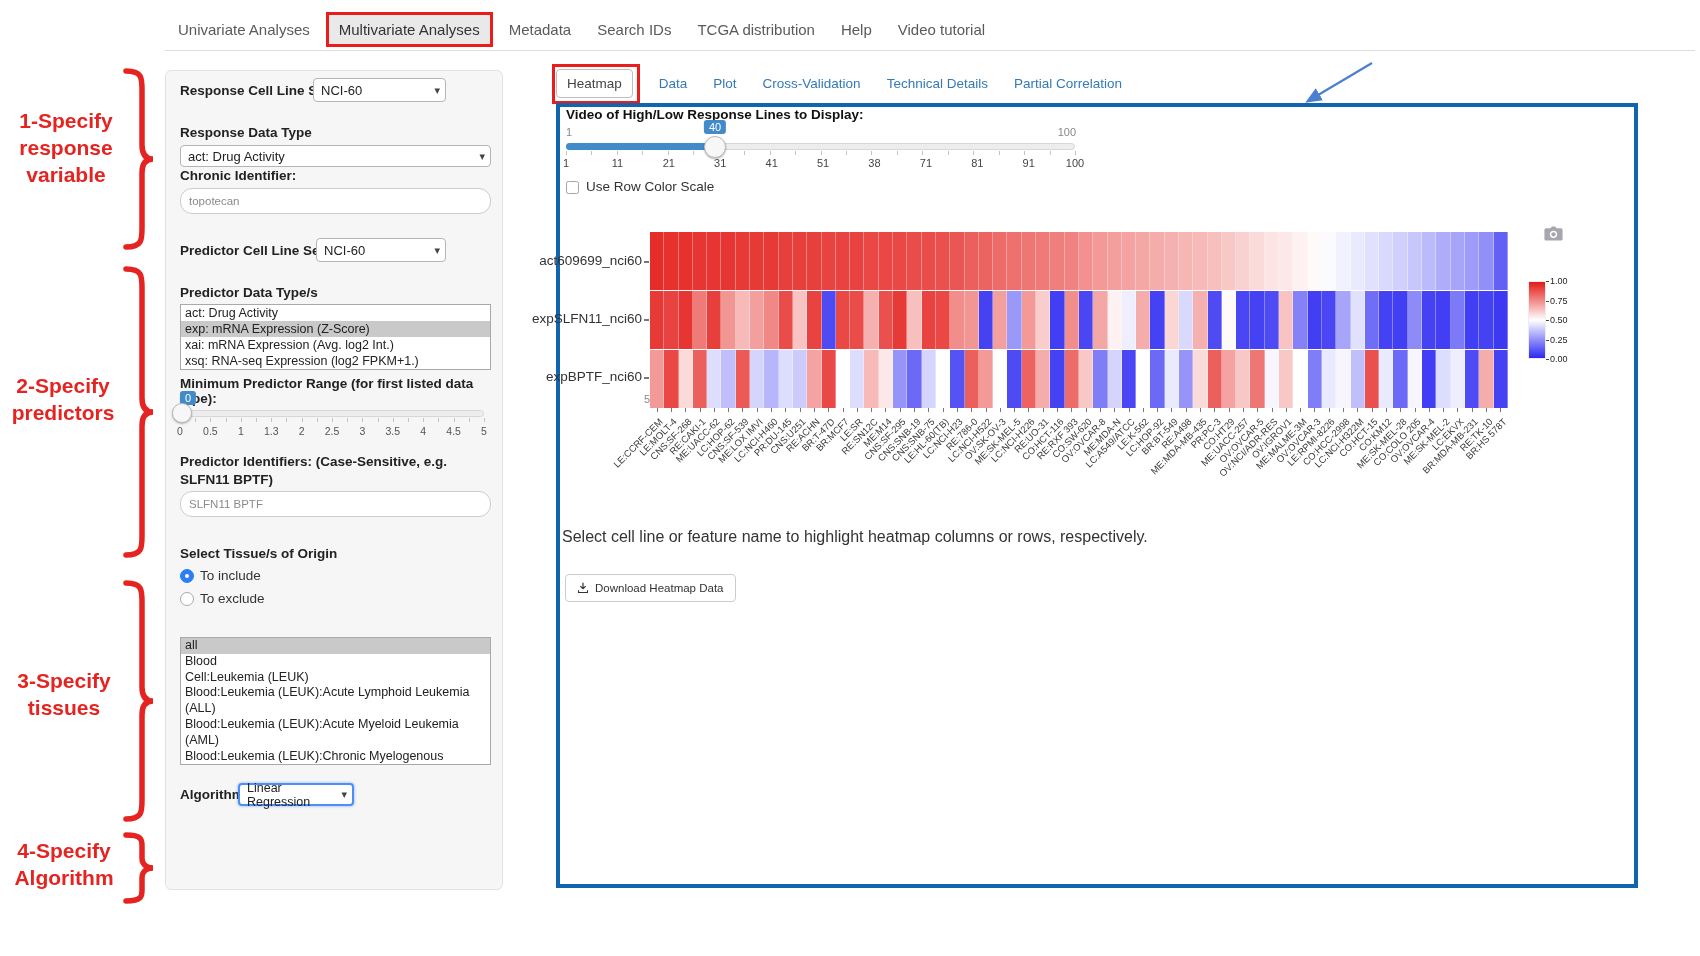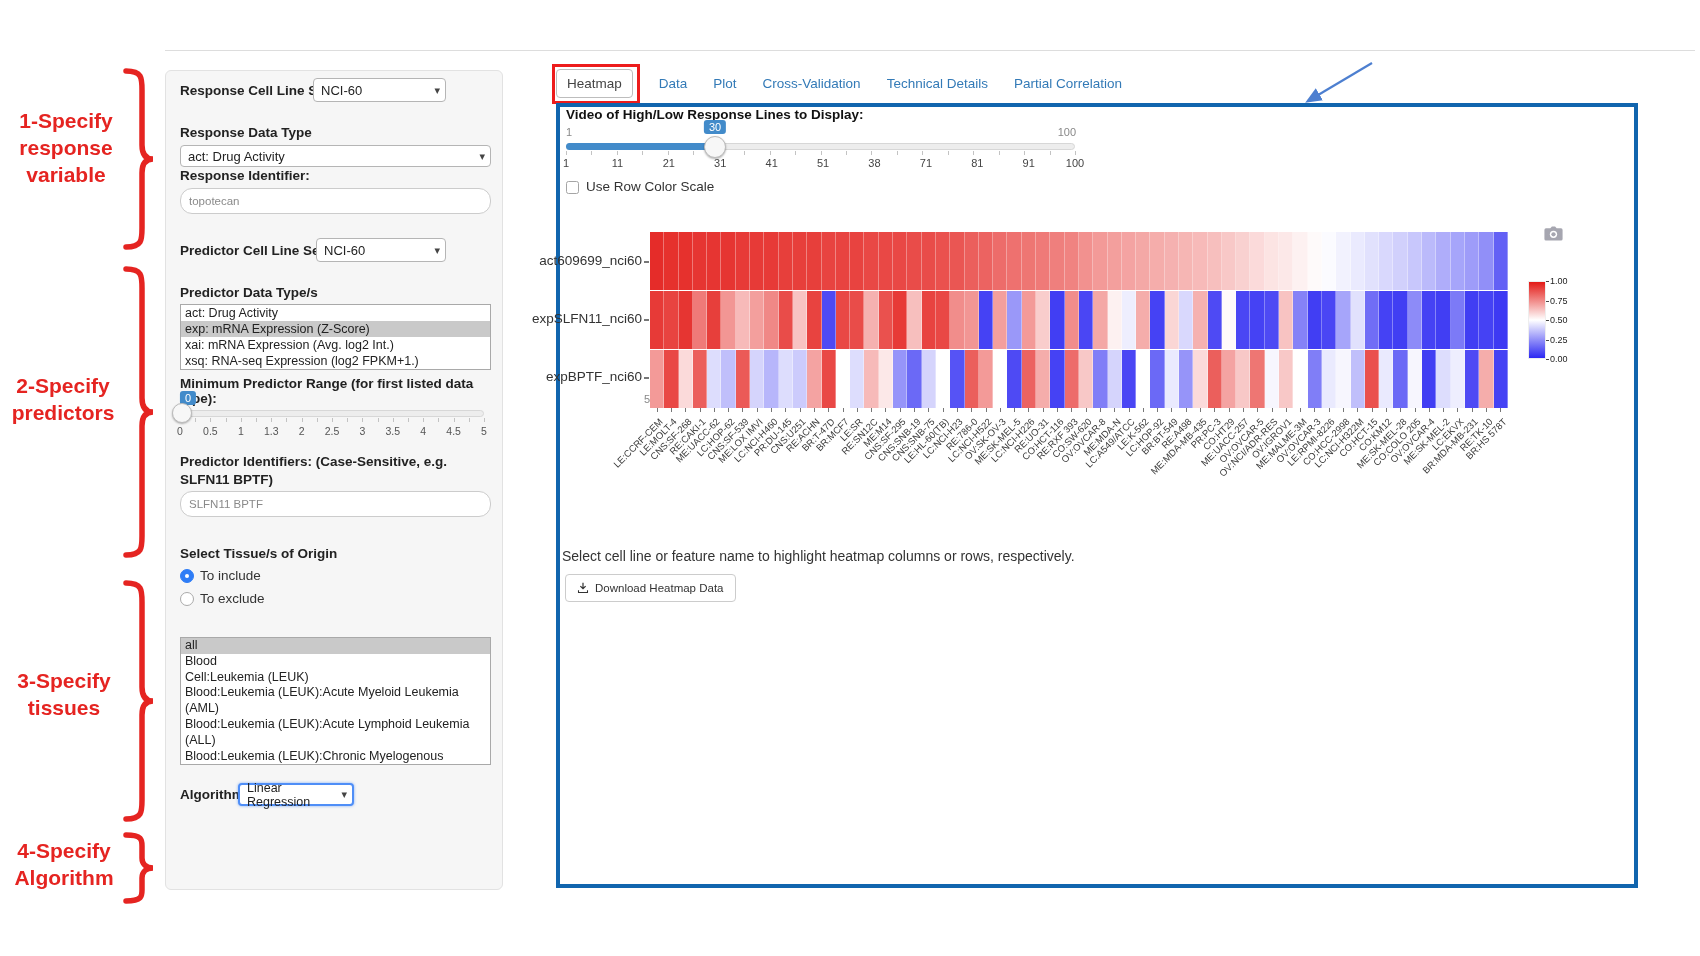--- a/index.html
+++ b/index.html
@@ -65,31 +65,40 @@
   .hm-cell { width:14.3px; height:58px; box-shadow:inset -1px 0 0 rgba(255,255,255,.35); cursor:pointer; }
   .hm-rowlabel { position:absolute; left:516px; width:126px; text-align:right; font-size:13.5px; color:#333; cursor:pointer; }
   .hm-rowtick { position:absolute; left:644px; width:5px; height:1.5px; background:#777; }
   .xlabels { position:absolute; left:650px; top:409px; width:860px; height:110px; }
   .xlab { position:absolute; width:110px; text-align:right; font-size:9.5px; color:#3a3a3a; transform:rotate(-45deg); transform-origin:100% 0; white-space:nowrap; cursor:pointer; }
   .xtick { position:absolute; width:1px; height:4px; background:#777; top:-1px; }
   .colorbar { position:absolute; left:1528px; top:281px; width:18px; height:78px; background:linear-gradient(180deg, rgb(227,26,22), rgb(255,255,255) 50%, rgb(44,40,242)); border:1px solid #eee; }
   .cb-lab { position:absolute; left:22px; font-size:9px; color:#222; transform:translateY(-50%); }
   .cb-dash { position:absolute; left:18px; width:3px; height:1px; background:#444; }
 
-  .hint { position:absolute; left:562px; top:528px; font-size:14px; color:#333;margin-top:20px; }
+  .hint { position:absolute; left:562px; top:528px; font-size:16px; color:#333; }
   .dl-btn { position:absolute; left:565px; top:574px; height:28px; display:flex; align-items:center; gap:6px; padding:0 11px; background:#fff; border:1px solid #ccc; border-radius:4px; font-size:11.5px; color:#333; cursor:pointer; }
 
   .checkbox { position:absolute; width:13px; height:13px; border:1px solid #a5a5a5; border-radius:2.5px; background:#fff; cursor:pointer; }
   .camera { position:absolute; left:1544px; top:226px; cursor:pointer; }
 </style>
 </head>
 <body>
 
 <div class="page">
 
+  <div class="topnav">
+      <div class="nav-item">Univariate Analyses</div>
+      <div class="nav-item active">Multivariate Analyses</div>
+      <div class="nav-item">Metadata</div>
+      <div class="nav-item">Search IDs</div>
+      <div class="nav-item">TCGA distribution</div>
+      <div class="nav-item">Help</div>
+      <div class="nav-item">Video tutorial</div>
+    </div>
   <div class="nav-underline"></div>
 
   <svg class="abs" style="left:1298px;top:58px" width="80" height="50">
     <defs>
         <marker id="ah" markerWidth="9" markerHeight="8" refX="6" refY="3.2" orient="auto">
           <path d="M0,0 L7.5,3.2 L0,6.4 Z" fill="#4d7fd0"></path>
         </marker>
       </defs>
     <line x1="74" y1="5" x2="10" y2="43" stroke="#4d7fd0" stroke-width="2.2" marker-end="url(#ah)"></line>
   </svg>
@@ -122,21 +131,21 @@
       <span>NCI-60</span>
         <span class="chev">▾</span>
     </div>
 
     <div class="flabel" style="left:14px;top:54px">Response Data Type</div>
     <div class="select" style="left:14px;top:74px;width:311px;height:22px">
       <span>act: Drug Activity</span>
         <span class="chev">▾</span>
     </div>
 
-    <div class="flabel" style="left:14px;top:97px">Response Identifier:</div>
+    <div class="flabel" style="left:14px;top:97px">Chronic Identifier:</div>
     <input class="tinput" style="left: 14px; top: 117px; width: 311px; height: 26px;" value="topotecan">
 
     <div class="flabel" style="left:14px;top:172px">Predictor Cell Line Set</div>
     <div class="select" style="left:150px;top:167px;width:130px;height:24px">
       <span>NCI-60</span>
         <span class="chev">▾</span>
     </div>
 
     <div class="flabel" style="left:14px;top:214px">Predictor Data Type/s</div>
     <div class="listbox" style="left:14px;top:233px;width:311px;height:66px">
@@ -194,22 +203,22 @@
     <div class="flabel" style="left:14px;top:475px">Select Tissue/s of Origin</div>
     <div class="radio sel" style="left:14px;top:498px"></div>
     <div class="rlabel" style="left:34px;top:497px">To include</div>
     <div class="radio" style="left:14px;top:521px"></div>
     <div class="rlabel" style="left:34px;top:520px">To exclude</div>
 
     <div class="listbox" style="left:14px;top:566px;width:311px;height:128px">
         <div class="option wrap selected">all</div>
         <div class="option wrap">Blood</div>
         <div class="option wrap">Cell:Leukemia (LEUK)</div>
+        <div class="option wrap">Blood:Leukemia (LEUK):Acute Lymphoid Leukemia (ALL)</div>
         <div class="option wrap">Blood:Leukemia (LEUK):Acute Myeloid Leukemia (AML)</div>
-        <div class="option wrap">Blood:Leukemia (LEUK):Acute Lymphoid Leukemia (ALL)</div>
         <div class="option wrap">Blood:Leukemia (LEUK):Chronic Myelogenous Leukemia (CML)</div>
       </div>
 
     <div class="flabel" style="left:14px;top:716px">Algorithm</div>
     <div class="select focus" style="left:72px;top:712px;width:116px;height:23px;font-size:12.5px">
       <span>Linear Regression</span>
         <span class="chev">▾</span>
     </div>
   </div>
 
@@ -247,21 +256,21 @@
       <div class="mark" style="left: 65%;"></div>
       <div class="mark" style="left: 70%;"></div>
       <div class="mark" style="left: 75%;"></div>
       <div class="mark" style="left: 80%;"></div>
       <div class="mark" style="left: 85%;"></div>
       <div class="mark" style="left: 90%;"></div>
       <div class="mark" style="left: 95%;"></div>
       <div class="mark" style="left: 100%;"></div>
     </div>
   <div class="handle" style="left:704px;top:136px"></div>
-  <div class="tooltip" style="left:715px;top:120px">30</div>
+  <div class="tooltip" style="left:715px;top:120px">40</div>
   <div class="tickrow" style="left:566px;top:157px;width:509px" id="main-ticks">
       <div class="tick" style="left: 0%;">1</div>
       <div class="tick" style="left: 10.101%;">11</div>
       <div class="tick" style="left: 20.202%;">21</div>
       <div class="tick" style="left: 30.303%;">31</div>
       <div class="tick" style="left: 40.404%;">41</div>
       <div class="tick" style="left: 50.5051%;">51</div>
       <div class="tick" style="left: 60.6061%;">38</div>
       <div class="tick" style="left: 70.7071%;">71</div>
       <div class="tick" style="left: 80.8081%;">81</div>

